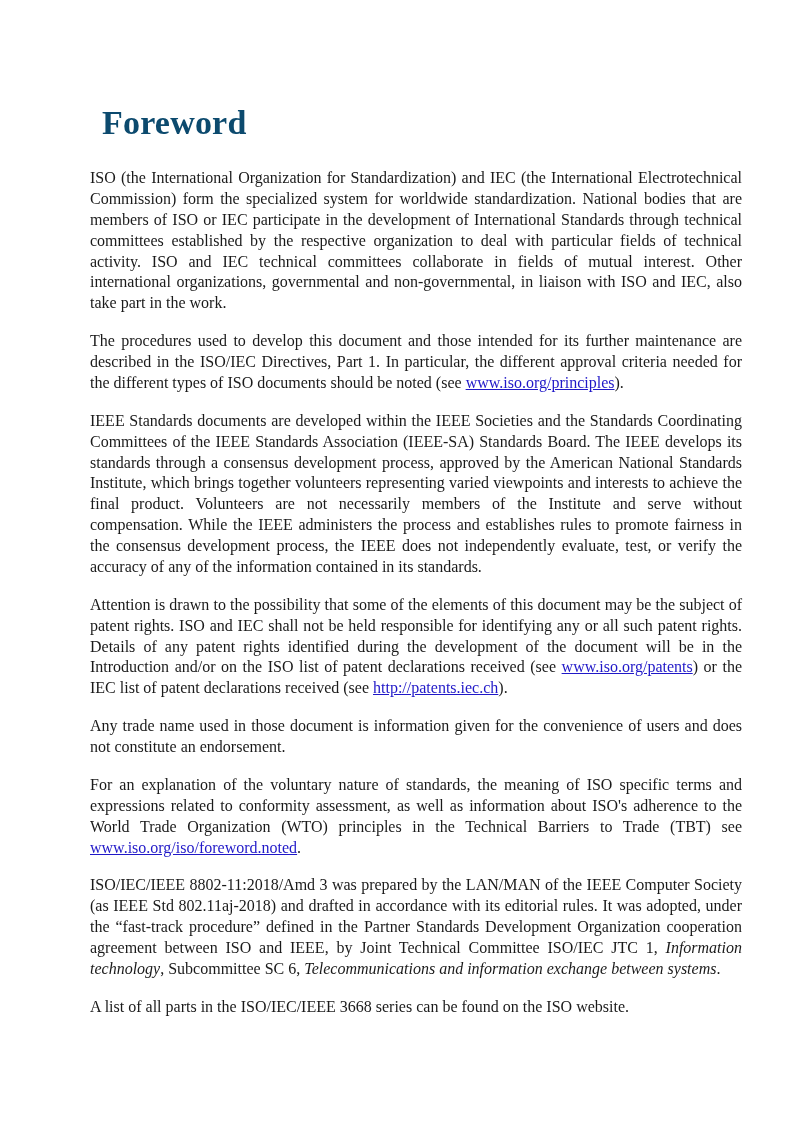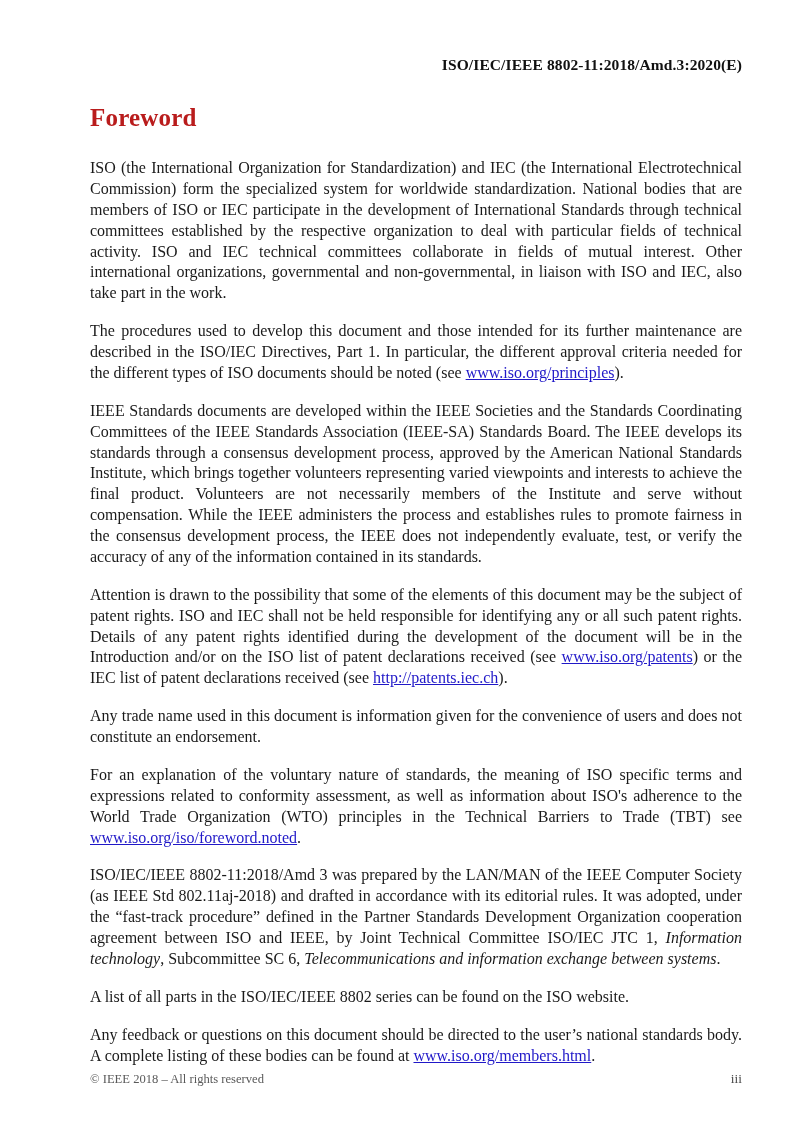--- a/index.html
+++ b/index.html
@@ -27,25 +27,25 @@
     letter-spacing: 0.1px;
     color: #111111;
   }
   .content {
     position: absolute;
     top: 104px;
     left: 90px;
     width: 652px;
   }
   h1.section-title {
-    font-size: 25px;
+    font-size: 34px;
     font-weight: bold;
-    margin: 0 0 26px 0;
+    margin: 0 0 26px 12px;
     letter-spacing: 0.2px;
-    color: #b91c1c;
+    color: #0c4a6e;
   }
   p.para {
     margin: 0 0 17px 0;
     font-size: 16px;
     line-height: 1.305;
     text-align: justify;
     text-justify: inter-word;
     color: #1a1a1a;
     hyphens: none;
   }
@@ -70,44 +70,38 @@
   .footer .page-num {
     font-size: 13.4px;
     color: #4a4a4a;
   }
 </style>
 </head>
 <body>
 
 <div class="page">
 
-  <div class="doc-header">ISO/IEC/IEEE 8802-11:2018/Amd.3:2020(E)</div>
 
   <div class="content">
 
     <h1 class="section-title">Foreword</h1>
 
     <p class="para">ISO (the International Organization for Standardization) and IEC (the International Electrotechnical Commission) form the specialized system for worldwide standardization. National bodies that are members of ISO or IEC participate in the development of International Standards through technical committees established by the respective organization to deal with particular fields of technical activity. ISO and IEC technical committees collaborate in fields of mutual interest. Other international organizations, governmental and non-governmental, in liaison with ISO and IEC, also take part in the work.</p>
 
     <p class="para"><span>The procedures used to develop this document and those intended for its further maintenance are described in the ISO/IEC Directives, Part 1. In particular, the different approval criteria needed for the different types of ISO documents should be noted (see </span><a class="lnk" href="#">www.iso.org/principles</a><span>).</span></p>
 
     <p class="para">IEEE Standards documents are developed within the IEEE Societies and the Standards Coordinating Committees of the IEEE Standards Association (IEEE-SA) Standards Board. The IEEE develops its standards through a consensus development process, approved by the American National Standards Institute, which brings together volunteers representing varied viewpoints and interests to achieve the final product. Volunteers are not necessarily members of the Institute and serve without compensation. While the IEEE administers the process and establishes rules to promote fairness in the consensus development process, the IEEE does not independently evaluate, test, or verify the accuracy of any of the information contained in its standards.</p>
 
     <p class="para"><span>Attention is drawn to the possibility that some of the elements of this document may be the subject of patent rights. ISO and IEC shall not be held responsible for identifying any or all such patent rights. Details of any patent rights identified during the development of the document will be in the Introduction and/or on the ISO list of patent declarations received (see </span><a class="lnk" href="#">www.iso.org/patents</a><span>) or the IEC list of patent declarations received (see </span><a class="lnk" href="#">http://patents.iec.ch</a><span>).</span></p>
 
-    <p class="para">Any trade name used in this document is information given for the convenience of users and does not constitute an endorsement.</p>
+    <p class="para">Any trade name used in those document is information given for the convenience of users and does not constitute an endorsement.</p>
 
     <p class="para"><span>For an explanation of the voluntary nature of standards, the meaning of ISO specific terms and expressions related to conformity assessment, as well as information about ISO's adherence to the World Trade Organization (WTO) principles in the Technical Barriers to Trade (TBT) see </span><a class="lnk" href="#">www.iso.org/iso/foreword.noted</a><span>.</span></p>
 
     <p class="para"><span>ISO/IEC/IEEE 8802-11:2018/Amd 3 was prepared by the LAN/MAN of the IEEE Computer Society (as IEEE Std 802.11aj-2018) and drafted in accordance with its editorial rules. It was adopted, under the “fast-track procedure” defined in the Partner Standards Development Organization cooperation agreement between ISO and IEEE, by Joint Technical Committee ISO/IEC JTC 1, </span><span class="ital">Information technology</span><span>, Subcommittee SC 6, </span><span class="ital">Telecommunications and information exchange between systems</span><span>.</span></p>
 
-    <p class="para">A list of all parts in the ISO/IEC/IEEE 8802 series can be found on the ISO website.</p>
+    <p class="para">A list of all parts in the ISO/IEC/IEEE 3668 series can be found on the ISO website.</p>
 
-    <p class="para"><span>Any feedback or questions on this document should be directed to the user’s national standards body. A complete listing of these bodies can be found at </span><a class="lnk" href="#">www.iso.org/members.html</a><span>.</span></p>
 
   </div>
 
-  <div class="footer">
-    <span class="copyright">© IEEE 2018 – All rights reserved</span>
-    <span class="page-num">iii</span>
-  </div>
 
 </div>
 
 </body></html>

